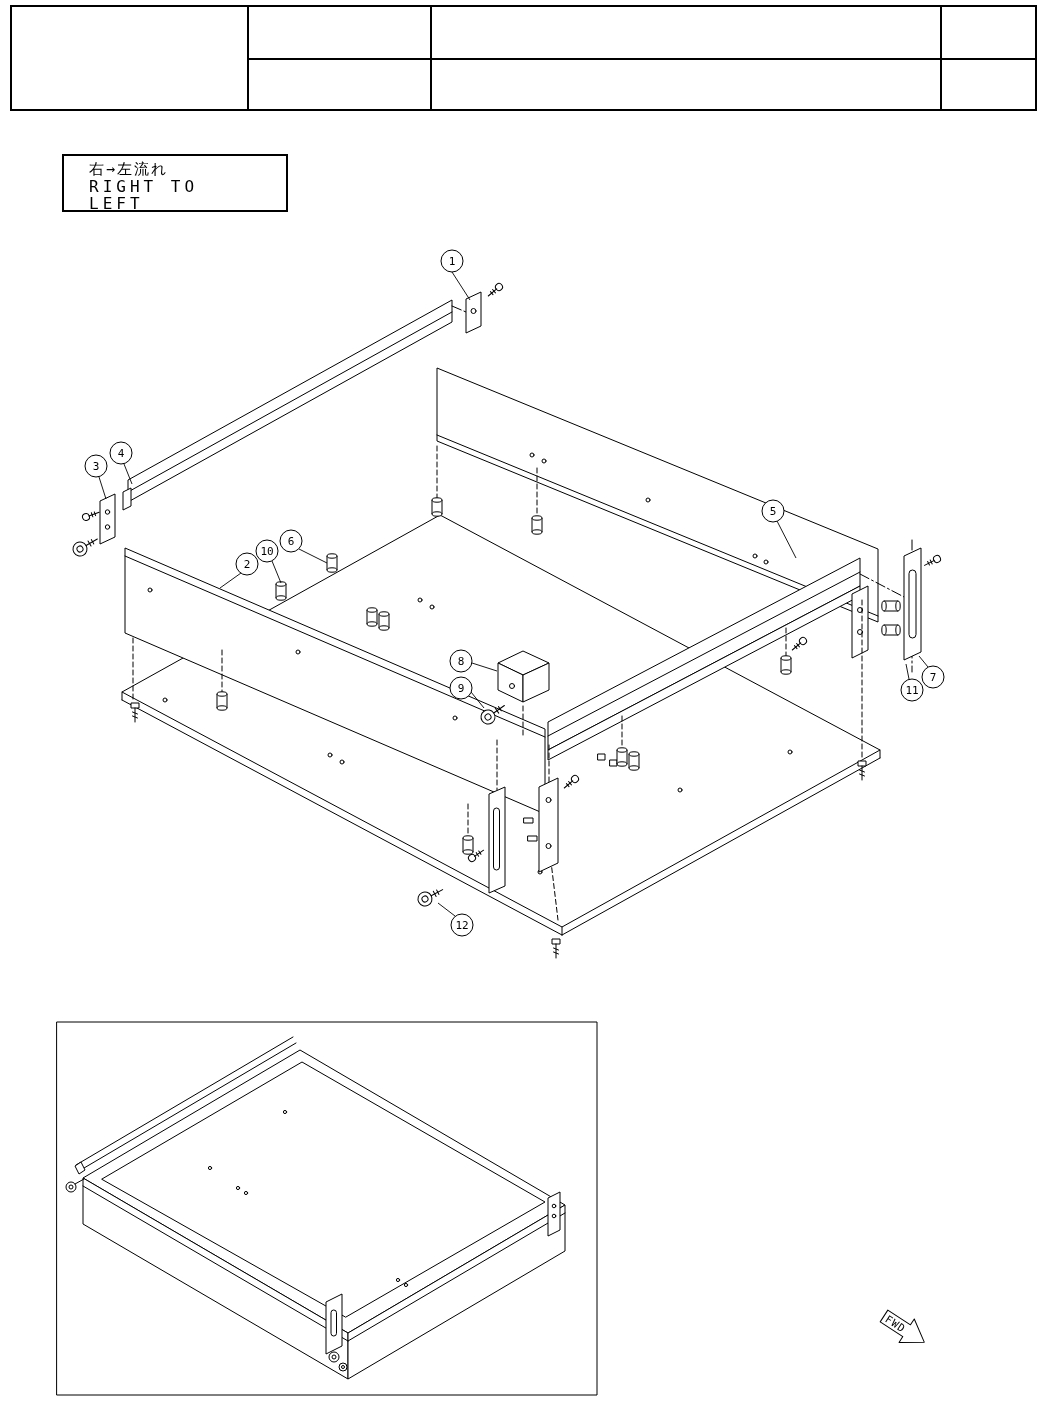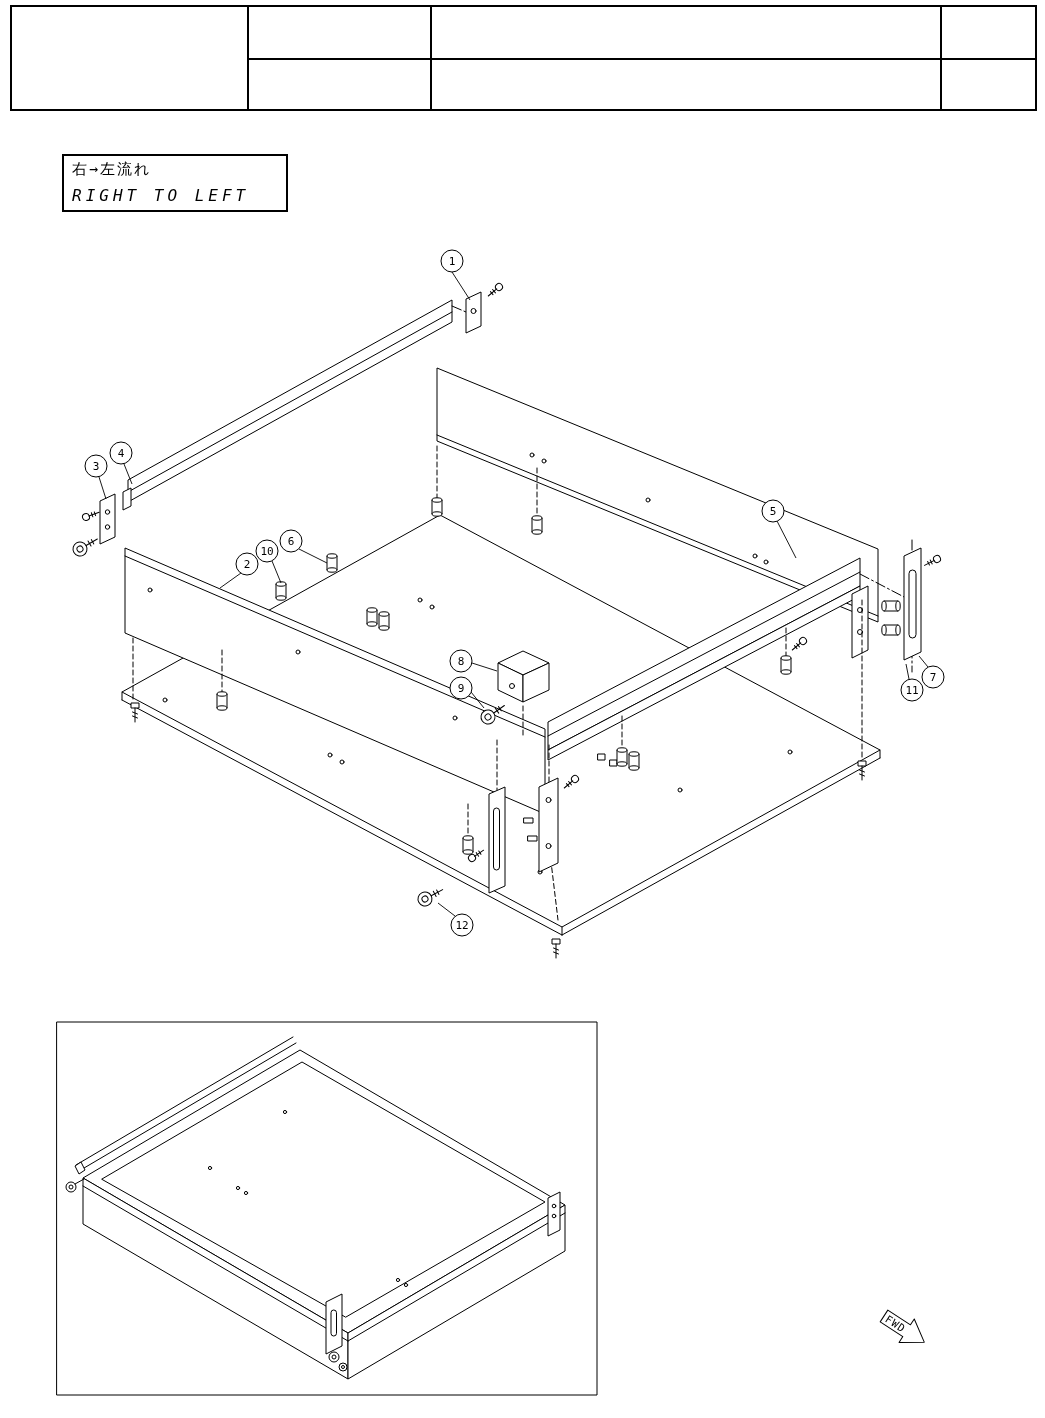--- a/index.html
+++ b/index.html
@@ -12,24 +12,24 @@
 
   
   .title-block { position:absolute; left:10px; top:5px; width:1027px; height:106px;
     border:2px solid #000; background:#fff; }
   .tb-vline { position:absolute; top:0; bottom:0; width:2px; background:#000; }
   .tb-hline { position:absolute; height:2px; background:#000; }
   .tb-cell { position:absolute; }
 
   
   .flow-label { position:absolute; left:62px; top:154px; width:226px; height:58px;
-    border:2px solid #000; background:#fff; padding:5px 8px;
+    border:2px solid #000; background:#fff; padding:5px 25px;
     display:flex; flex-direction:column; justify-content:space-between; }
   .flow-jp { font-size:15px; letter-spacing:2px; line-height:1.1; }
-  .flow-en { font-size:16px; letter-spacing:4px; line-height:1.1;font-style:italic; }
+  .flow-en { font-size:16px; letter-spacing:4px; line-height:1.1; }
 
   
   svg { position:absolute; left:0; top:0; }
   .s  { stroke:#000; stroke-width:1; fill:none; stroke-linecap:round; stroke-linejoin:round; }
   .sf { stroke:#000; stroke-width:1; fill:#fff; stroke-linejoin:round; }
   .dash { stroke-dasharray:5 3; }
   .dd   { stroke-dasharray:10 3 2 3; }
   .balloon circle { fill:#fff; stroke:#000; stroke-width:1; }
   .balloon line   { stroke:#000; stroke-width:0.9; }
   .balloon text   { font:11px "DejaVu Sans Mono", monospace; text-anchor:middle; fill:#000; }

